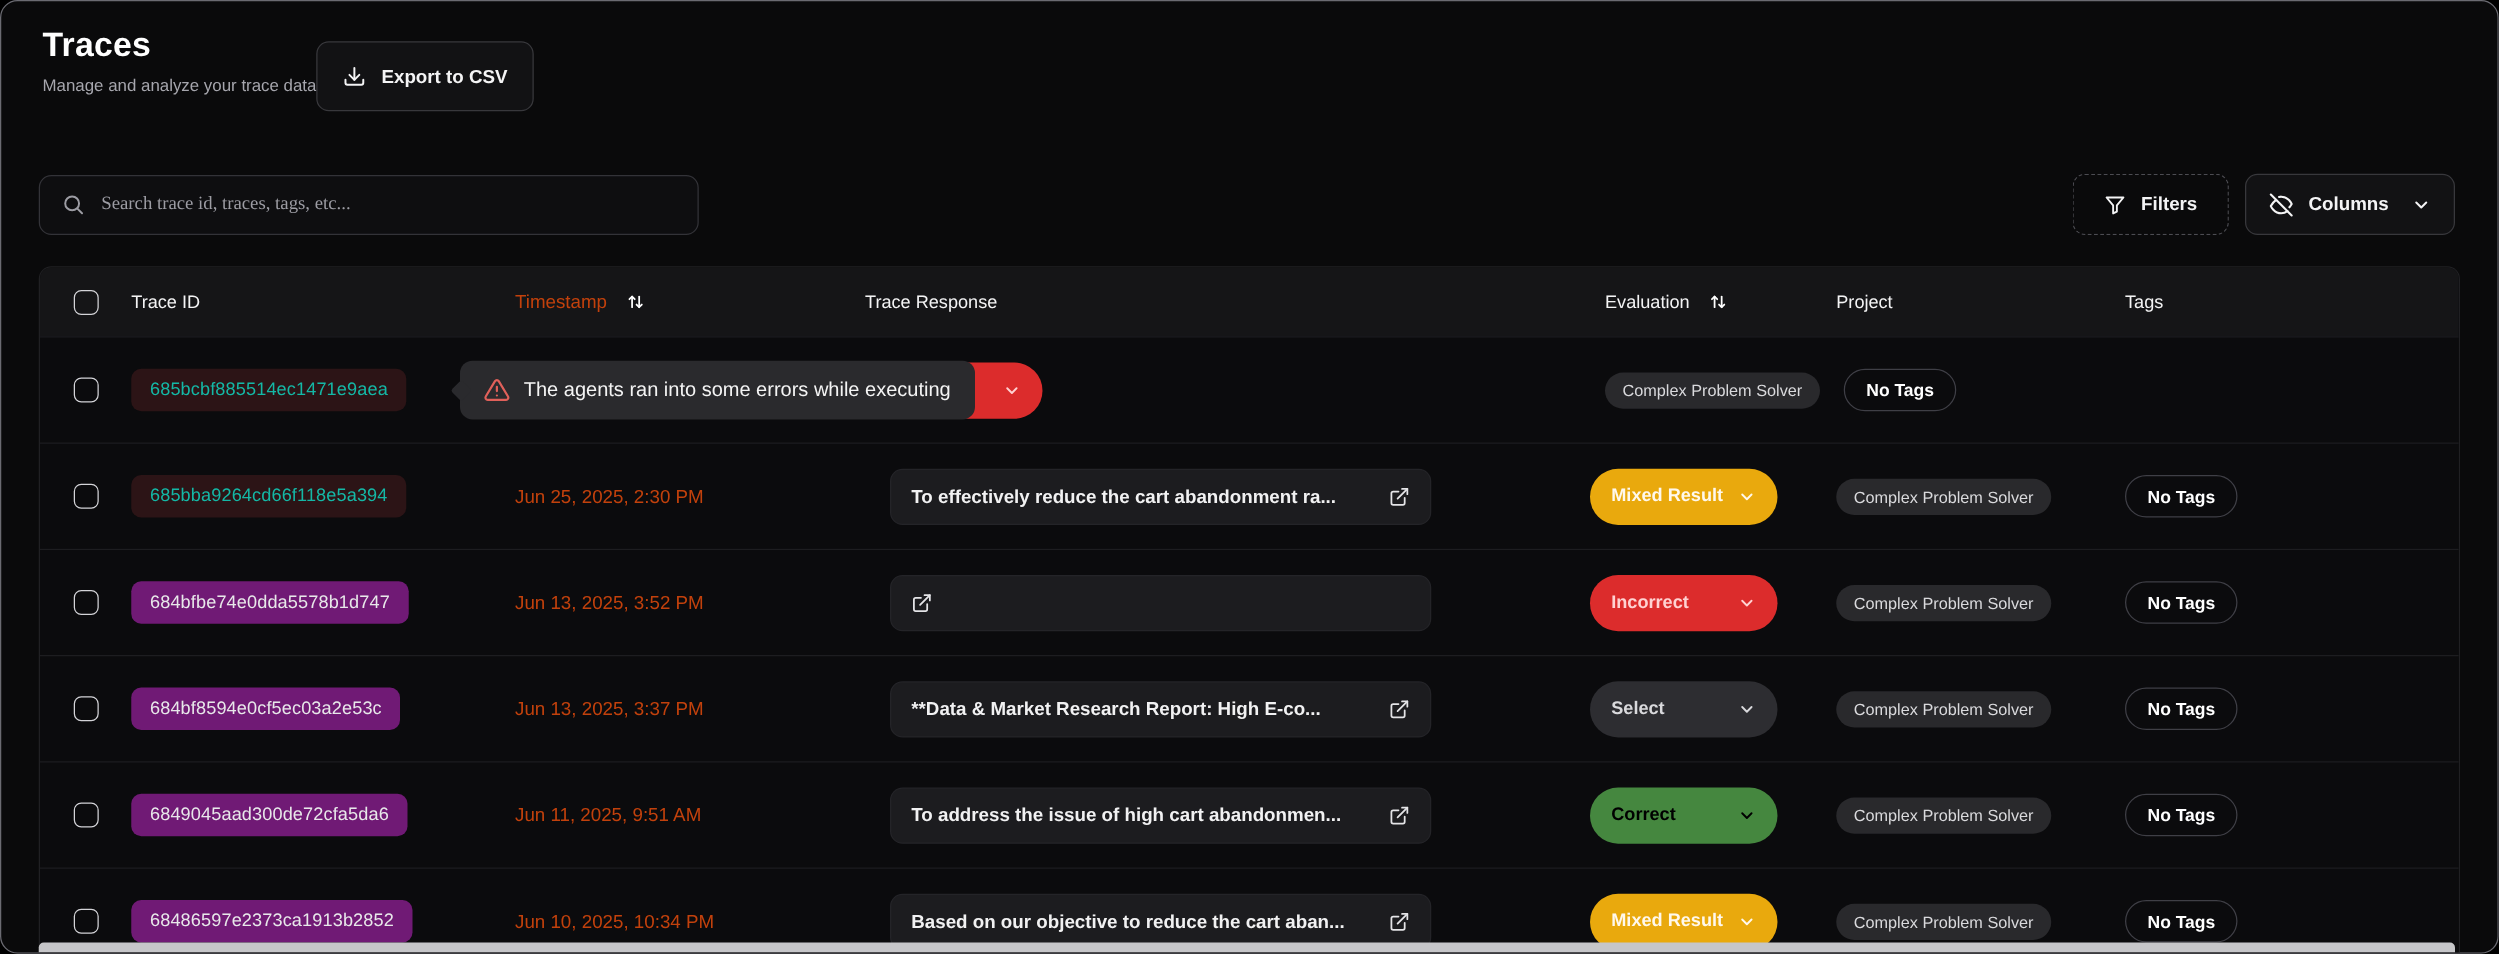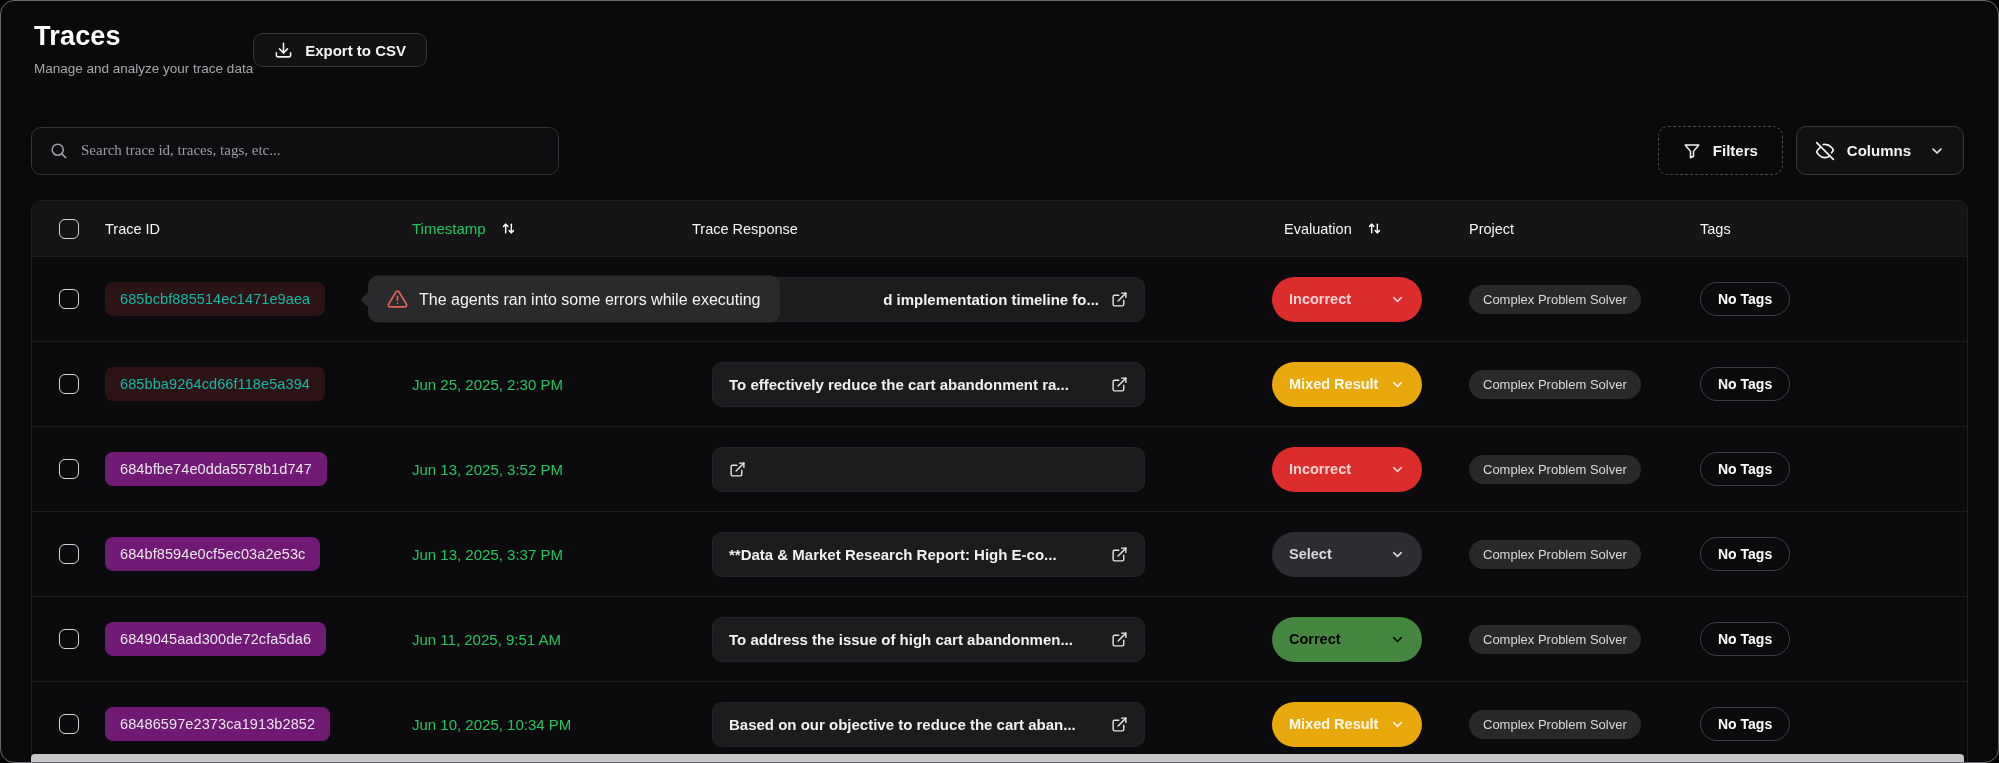--- a/index.html
+++ b/index.html
@@ -25,21 +25,21 @@
   .page-subtitle { margin-top: 9px; font-size: 13.5px; color: #a6a6ad; }
 
   .btn {
     display: inline-flex; align-items: center; gap: 12px;
     background: #121214; color: #f4f4f5;
     border: 1px solid #38383c; border-radius: 10px;
     font-size: 15px; font-weight: 600; font-family: inherit;
     cursor: pointer;
   }
   .btn svg { flex: none; }
-  .btn-export { height: 34px; padding: 0 20px; margin-top: 12px; }
+  .btn-export { height: 56px; padding: 0 20px; margin-top: 12px; }
 
   
   .toolbar {
     display: flex; justify-content: space-between; align-items: center;
     margin-top: 50px; padding: 0 34px 0 30px;
   }
   .search-box {
     display: flex; align-items: center; gap: 13px;
     width: 528px; height: 48px;
     border: 1px solid #333338; border-radius: 10px;
@@ -76,21 +76,21 @@
     position: relative;
   }
   .trow.thead {
     height: 55px; border-top: none;
     background: #151517;
     font-size: 14.5px; font-weight: 500; color: #f4f4f5;
   }
   .cell { display: flex; align-items: center; min-width: 0; }
   .c-check   { padding-left: 27px; }
   .c-id      { padding-left: 8px; }
-  .c-time    { padding-left: 10px; font-size: 15px; color: #22c55e; }
+  .c-time    { padding-left: 10px; font-size: 15px; color: #c2410c; }
   .c-resp    { padding-left: 8px; }
   .c-eval    { padding-left: 0; }
   .thead .c-eval { padding-left: 12px; }
   .c-proj    { padding-left: 12px; }
   .c-tags    { padding-left: 18px; }
   .hgroup { display: flex; align-items: center; gap: 14px; }
   .sort-icon { color: #fff; }
 
   .checkbox {
     width: 20px; height: 20px;
@@ -269,32 +269,20 @@
     </div>
 
     <div class="trow">
       <div class="cell c-check">
           <button class="checkbox"></button>
         </div>
       <div class="cell c-id">
           <span class="id-pill id--error">685bcbf885514ec1471e9aea</span>
         </div>
       <div class="cell c-time"></div>
-      <div class="cell c-resp">
-        <div class="resp-pill resp-right">
-          <span class="resp-text">d implementation timeline fo...</span>
-          <span style="display:inline-flex;">
-            <svg width="17" height="17" viewBox="0 0 24 24" fill="none" stroke="currentColor" stroke-width="2" stroke-linecap="round" stroke-linejoin="round">
-                <path d="M18 13v6a2 2 0 0 1-2 2H5a2 2 0 0 1-2-2V8a2 2 0 0 1 2-2h6"></path>
-                <polyline points="15 3 21 3 21 9"></polyline>
-                <line x1="10" y1="14" x2="21" y2="3"></line>
-              </svg>
-          </span>
-        </div>
-      </div>
       <div class="cell c-eval">
         <button class="eval-pill eval--incorrect">
           <span>Incorrect</span>
           <span style="display:inline-flex;">
             <svg width="15" height="15" viewBox="0 0 24 24" fill="none" stroke="currentColor" stroke-width="2.4" stroke-linecap="round" stroke-linejoin="round">
                 <polyline points="6 9 12 15 18 9"></polyline>
               </svg>
           </span>
         </button>
       </div>

